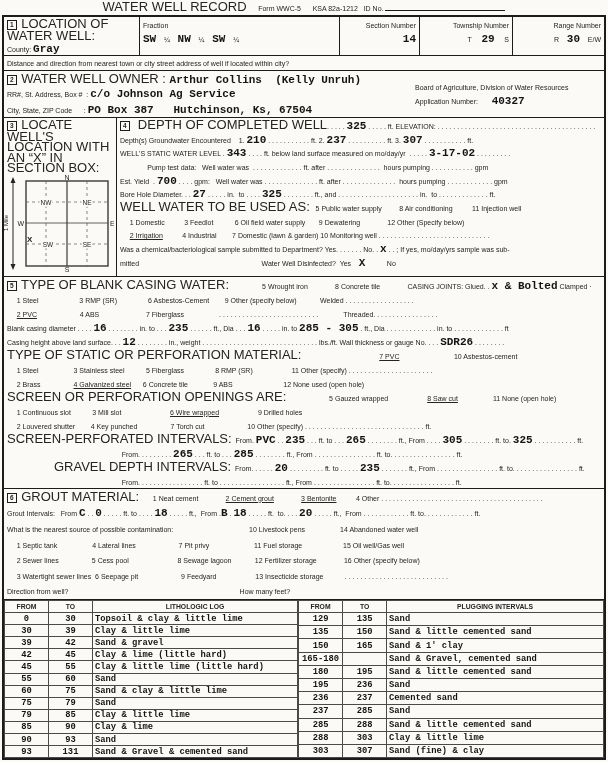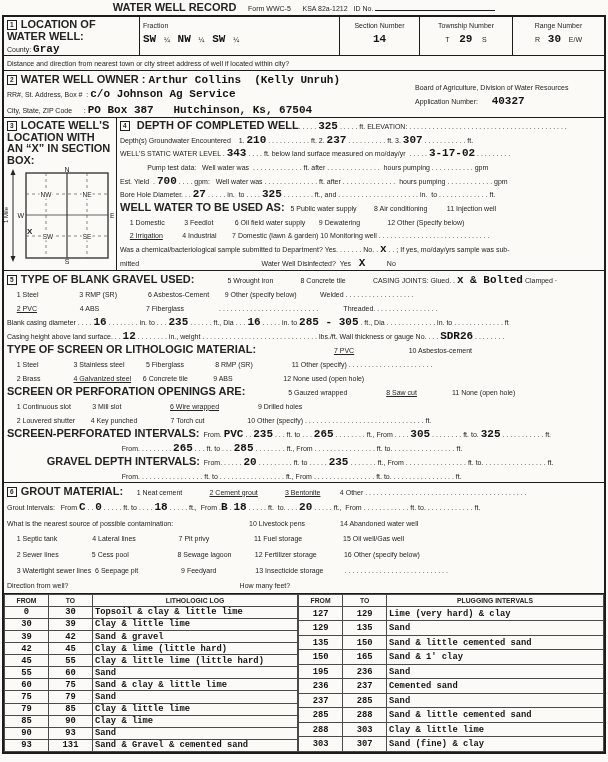--- a/index.html
+++ b/index.html
@@ -3,32 +3,32 @@
 <meta charset="utf-8">
 <style>
   *{box-sizing:border-box}
   html,body{margin:0;padding:0;background:#e9e7e2}
   body{width:608px;font-family:"Liberation Sans",sans-serif}
   .page{width:608px;height:762px;background:#fbfaf6;padding:1px 2px;overflow:hidden;position:relative}
   .topline{text-align:center;padding:2px 0 1px;white-space:pre-wrap}
   .formbox{border:2px solid #1c1c1c;background:#fbfaf6}
   .line{white-space:pre-wrap;line-height:10.8px;overflow:hidden;padding:0 3px;color:#242424}
   .seg-p{font-size:7px}
-  .seg-b{font-size:11px;font-weight:bold}
+  .seg-b{font-size:13px;font-weight:normal}
   .seg-u{font-size:7px;text-decoration:underline;text-underline-offset:1px}
   .seg-t{font-family:"Liberation Mono",monospace;font-size:11px;font-weight:700;color:#141414}
   .seg-n{display:inline-block;border:1px solid #1c1c1c;font-size:6.5px;font-weight:bold;padding:0 2px;line-height:8px;vertical-align:1px;margin-right:1px}
   .seg-bl{display:inline-block;width:120px;border-bottom:1px solid #1c1c1c;height:8px}
   .bt{border-top:1.5px solid #1c1c1c}
   
   .s1row{display:flex;align-items:stretch}
   .s1c{padding:1px 0 0 0}
   .s1c+.s1c{border-left:1.5px solid #1c1c1c}
   .c1{width:135px}.c2{width:200px}.c3{width:80px}.c4{width:93px}.c5{flex:1}
-  .ctr .line{text-align:center}
+  .ctr .line{text-align:right}
   
   .sec2{display:flex}
   .s2left{flex:1;padding-top:1px}
   .s2left .line{line-height:12.2px}
   .s2right{width:192px;padding-top:8px}
   .s2right .line{line-height:11px}
   
   .sec34{display:flex}
   .s3{width:113px;border-right:1.5px solid #1c1c1c;padding-top:1px}
   .s3 .line{line-height:9.5px}
@@ -131,26 +131,26 @@
         <div class="line"><span class="seg-p">Bore Hole Diameter. . . </span><span class="seg-t">27</span><span class="seg-p"> . . . . . in.  to . . . . </span><span class="seg-t">325</span><span class="seg-p"> . . . . . . . . ft., and . . . . . . . . . . . . . . . . . . . . . in.  to . . . . . . . . . . . . . ft.</span></div>
         <div class="line"><span class="seg-b">WELL WATER TO BE USED AS:</span><span class="seg-p">   5 Public water supply         8 Air conditioning          11 Injection well</span></div>
         <div class="line"><span class="seg-p">     1 Domestic          3 Feedlot           6 Oil field water supply       9 Dewatering              12 Other (Specify below)</span></div>
         <div class="line"><span class="seg-p">     </span><span class="seg-u">2 Irrigation</span><span class="seg-p">          4 Industrial        7 Domestic (lawn &amp; garden) 10 Monitoring well . . . . . . . . . . . . . . . . . . . . . . . . . . . . .</span></div>
         <div class="line"><span class="seg-p">Was a chemical/bacteriological sample submitted to Department? Yes. . . . . . . No. . </span><span class="seg-t">x</span><span class="seg-p"> . . ; If yes, mo/day/yrs sample was sub-</span></div>
         <div class="line"><span class="seg-p">mitted                                                               Water Well Disinfected?  Yes    </span><span class="seg-t">X</span><span class="seg-p">           No</span></div>
       </div>
     </div>
 
     <div class="sec5 bt">
-      <div class="line"><span class="seg-n">5</span><span class="seg-b"> TYPE OF BLANK GRAVEL USED:</span><span class="seg-p">                 5 Wrought iron              8 Concrete tile              CASING JOINTS: Glued. . </span><span class="seg-t">x &amp; Bolted</span><span class="seg-p"> Clamped ·</span></div>
+      <div class="line"><span class="seg-n">5</span><span class="seg-b"> TYPE OF BLANK CASING WATER:</span><span class="seg-p">                 5 Wrought iron              8 Concrete tile              CASING JOINTS: Glued. . </span><span class="seg-t">x &amp; Bolted</span><span class="seg-p"> Clamped ·</span></div>
       <div class="line"><span class="seg-p">     1 Steel                     3 RMP (SR)                6 Asbestos-Cement        9 Other (specify below)            Welded . . . . . . . . . . . . . . . . . .</span></div>
       <div class="line"><span class="seg-p">     </span><span class="seg-u">2 PVC</span><span class="seg-p">                      4 ABS                        7 Fiberglass                  . . . . . . . . . . . . . . . . . . . . . . . . . .             Threaded. . . . . . . . . . . . . . . . .</span></div>
       <div class="line"><span class="seg-p">Blank casing diameter . . . . </span><span class="seg-t">16</span><span class="seg-p"> . . . . . . . . in. to . . . </span><span class="seg-t">235</span><span class="seg-p"> . . . . . . ft., Dia . . . </span><span class="seg-t">16</span><span class="seg-p"> . . . . . in. to </span><span class="seg-t">285 - 305</span><span class="seg-p"> . ft., Dia . . . . . . . . . . . . . in. to . . . . . . . . . . . . . ft</span></div>
       <div class="line"><span class="seg-p">Casing height above land surface. . . </span><span class="seg-t">12</span><span class="seg-p"> . . . . . . . . in., weight . . . . . . . . . . . . . . . . . . . . . . . . . . . . . . lbs./ft. Wall thickness or gauge No. . . . </span><span class="seg-t">SDR26</span><span class="seg-p"> . . . . . . . .</span></div>
-      <div class="line"><span class="seg-b">TYPE OF SCREEN OR LITHOLOGIC MATERIAL:</span><span class="seg-p">                                        </span><span class="seg-u">7 PVC</span><span class="seg-p">                            10 Asbestos-cement</span></div>
+      <div class="line"><span class="seg-b">TYPE OF STATIC OR PERFORATION MATERIAL:</span><span class="seg-p">                                        </span><span class="seg-u">7 PVC</span><span class="seg-p">                            10 Asbestos-cement</span></div>
       <div class="line"><span class="seg-p">     1 Steel                  3 Stainless steel           5 Fiberglass                8 RMP (SR)                    11 Other (specify) . . . . . . . . . . . . . . . . . . . . . .</span></div>
       <div class="line"><span class="seg-p">     2 Brass                 </span><span class="seg-u">4 Galvanized steel</span><span class="seg-p">      6 Concrete tile             9 ABS                          12 None used (open hole)</span></div>
       <div class="line"><span class="seg-b">SCREEN OR PERFORATION OPENINGS ARE:</span><span class="seg-p">                      5 Gauzed wrapped                    </span><span class="seg-u">8 Saw cut</span><span class="seg-p">                  11 None (open hole)</span></div>
       <div class="line"><span class="seg-p">     1 Continuous slot           3 Mill slot                         </span><span class="seg-u">6 Wire wrapped</span><span class="seg-p">                    9 Drilled holes</span></div>
       <div class="line"><span class="seg-p">     2 Louvered shutter        4 Key punched                 7 Torch cut                      10 Other (specify) . . . . . . . . . . . . . . . . . . . . . . . . . . . . . . . ft.</span></div>
       <div class="line"><span class="seg-b">SCREEN-PERFORATED INTERVALS:</span><span class="seg-p">  From. </span><span class="seg-t">PVC</span><span class="seg-p"> . . </span><span class="seg-t">235</span><span class="seg-p"> . . . ft. to . . . </span><span class="seg-t">265</span><span class="seg-p"> . . . . . . . . ft., From . . . . </span><span class="seg-t">305</span><span class="seg-p"> . . . . . . . . ft. to. </span><span class="seg-t">325</span><span class="seg-p"> . . . . . . . . . . . ft.</span></div>
       <div class="line"><span class="seg-p">                                                           From. . . . . . . . . </span><span class="seg-t">265</span><span class="seg-p"> . . . ft. to . . . </span><span class="seg-t">285</span><span class="seg-p"> . . . . . . . . ft., From . . . . . . . . . . . . . . . . ft. to. . . . . . . . . . . . . . . . . ft.</span></div>
       <div class="line"><span class="seg-b">             GRAVEL DEPTH INTERVALS:</span><span class="seg-p">  From. . . . . . </span><span class="seg-t">20</span><span class="seg-p"> . . . . . . . . . ft. to . . . . . </span><span class="seg-t">235</span><span class="seg-p"> . . . . . . . ft., From . . . . . . . . . . . . . . . . ft. to. . . . . . . . . . . . . . . . . ft.</span></div>
       <div class="line"><span class="seg-p">                                                           From. . . . . . . . . . . . . . . . . ft. to . . . . . . . . . . . . . . . . . ft., From . . . . . . . . . . . . . . . . ft. to. . . . . . . . . . . . . . . . . ft.</span></div>
     </div>
@@ -250,40 +250,45 @@
           </colgroup>
         <thead>
             <tr>
           <th>FROM</th>
           <th>TO</th>
           <th>PLUGGING INTERVALS</th>
         </tr>
           </thead>
         <tbody>
             <tr>
-              <td>127</td>
-              <td>129</td>
-              <td>Lime (very hard) &amp; clay</td>
-            </tr>
-            <tr>
               <td>129</td>
               <td>135</td>
               <td>Sand</td>
             </tr>
             <tr>
               <td>135</td>
               <td>150</td>
               <td>Sand &amp; little cemented sand</td>
             </tr>
             <tr>
               <td>150</td>
               <td>165</td>
               <td>Sand &amp; 1' clay</td>
             </tr>
             <tr>
+              <td>165-180</td>
+              <td></td>
+              <td>Sand &amp; Gravel, cemented sand</td>
+            </tr>
+            <tr>
+              <td>180</td>
+              <td>195</td>
+              <td>Sand &amp; little cemented sand</td>
+            </tr>
+            <tr>
               <td>195</td>
               <td>236</td>
               <td>Sand</td>
             </tr>
             <tr>
               <td>236</td>
               <td>237</td>
               <td>Cemented sand</td>
             </tr>
             <tr>

